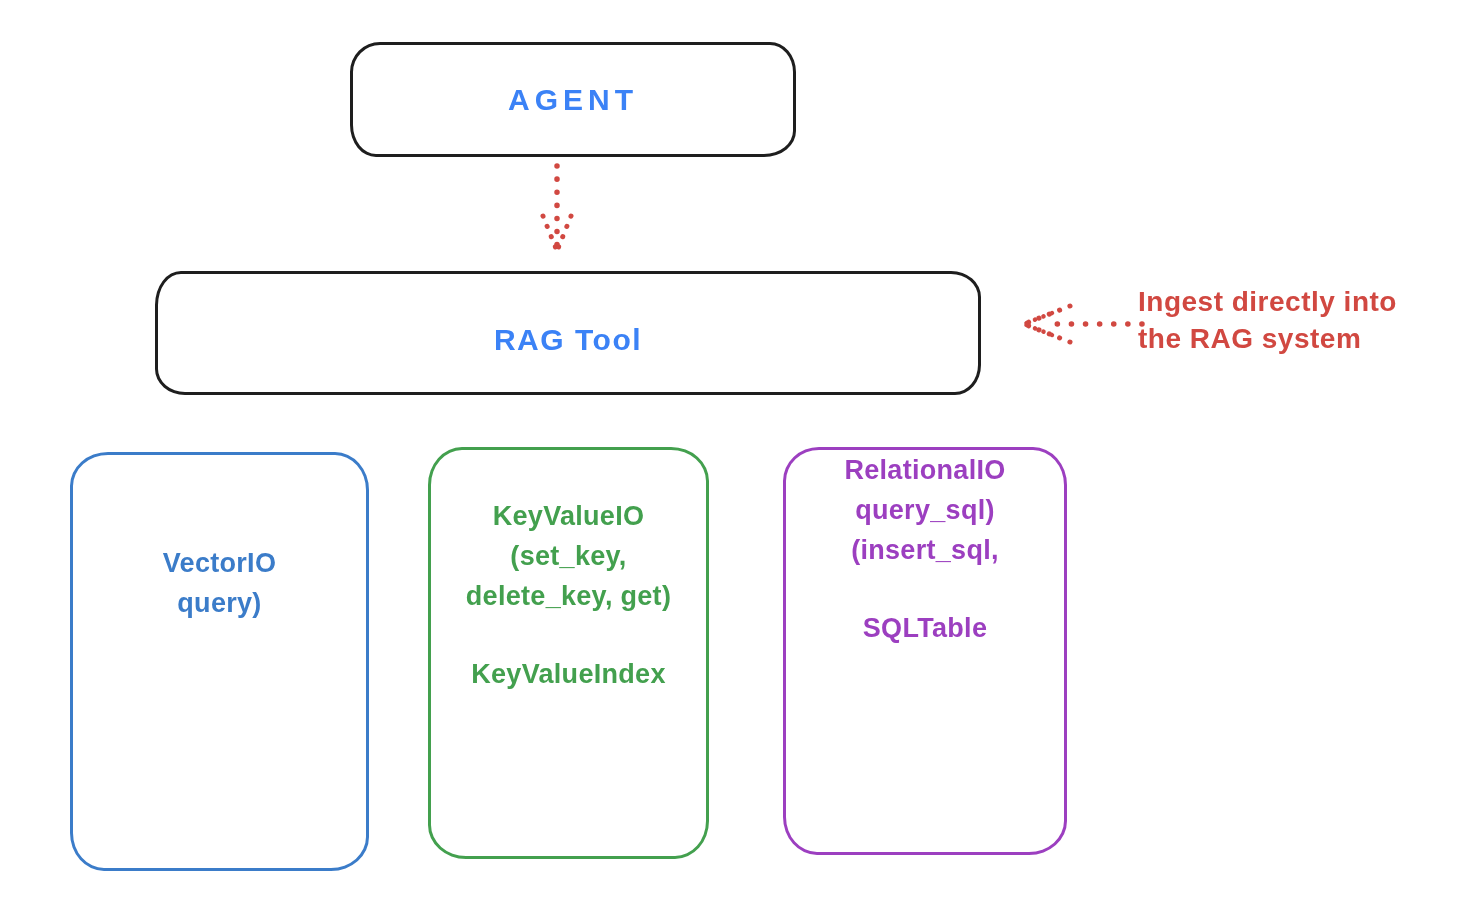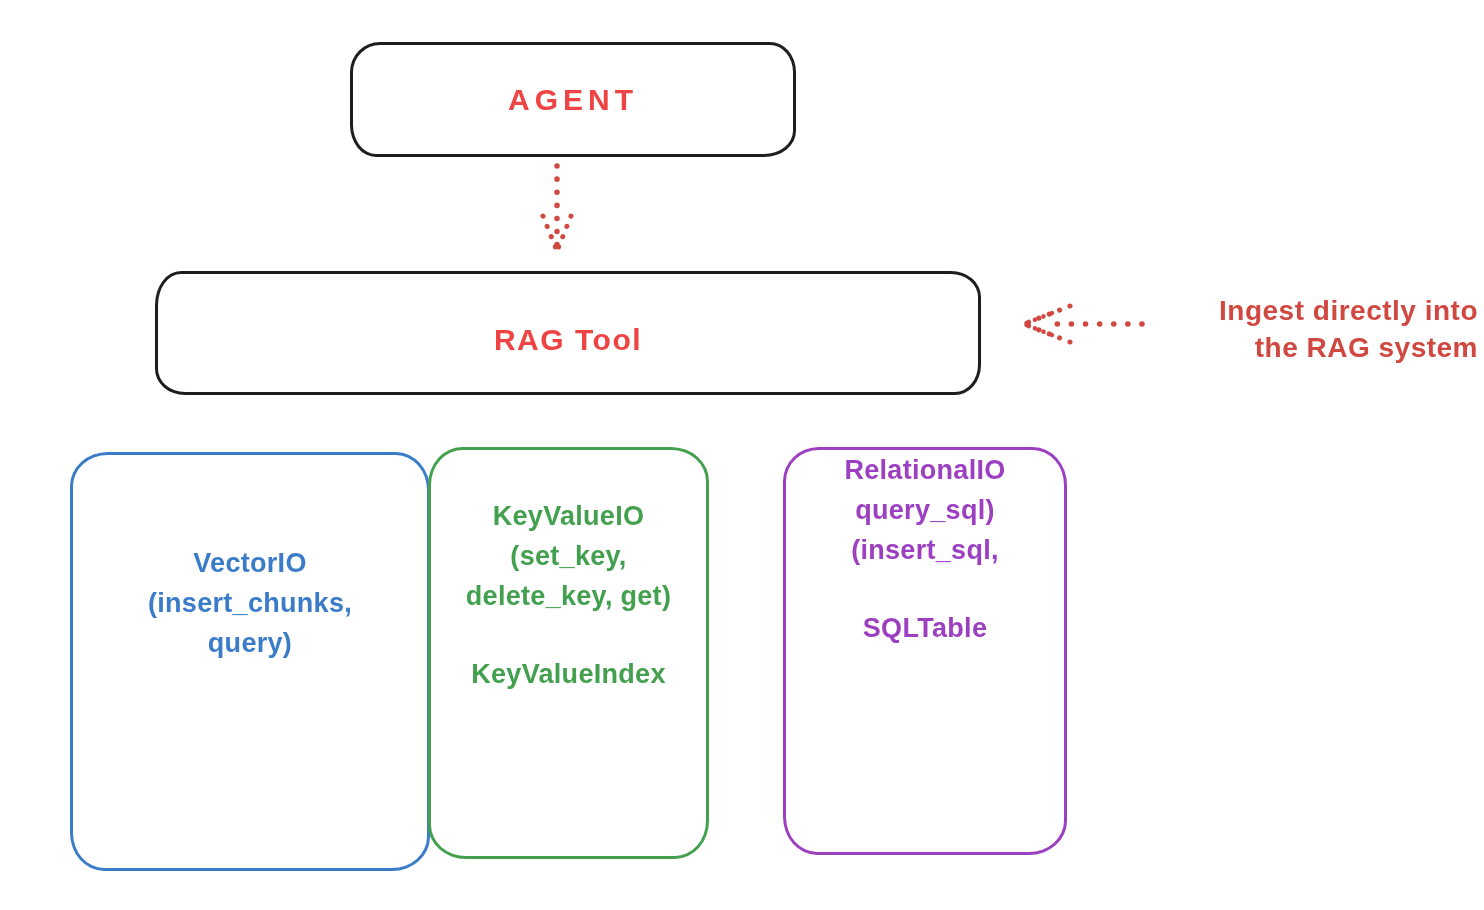--- a/index.html
+++ b/index.html
@@ -29,21 +29,21 @@
     left: 350px; top: 42px;
     width: 446px; height: 115px;
     border-radius: 30px 26px 32px 26px / 30px 30px 26px 32px;
   }
   .node-rag {
     left: 155px; top: 271px;
     width: 826px; height: 124px;
     border-radius: 26px 30px 26px 30px / 34px 26px 30px 26px;
   }
   .node-label {
-    color: #ef4444;
+    color: #3b82f6;
     font-weight: 700;
     font-size: 30px;
   }
   .agent-label { letter-spacing: 5px; }
   .rag-label { letter-spacing: 1.5px; margin-top: 13px; }
 
   
   .arrow {
     position: absolute;
     color: #d14841;
@@ -52,23 +52,23 @@
     fill: none;
     stroke: currentColor;
     stroke-linecap: round;
   }
   .arrow-down { left: 538px; top: 162px; }
   .arrow-left { left: 1016px; top: 298px; }
 
   
   .annotation {
     position: absolute;
-    left: 1138px; top: 292px;
+    left: 1138px; top: 283px;
     width: 340px;
-    text-align: right;
+    text-align: left;
     color: #d14841;
     font-size: 28px;
     font-weight: 700;
     line-height: 37px;
     letter-spacing: 0.5px;
   }
 
   
   .io-box {
     position: absolute;
@@ -77,21 +77,21 @@
     color: var(--accent, #333333);
     box-sizing: border-box;
     text-align: center;
     font-size: 27px;
     font-weight: 700;
     line-height: 40px;
     letter-spacing: 0.3px;
   }
   .io-vector {
     left: 70px; top: 452px;
-    width: 360px; height: 419px;
+    width: 299px; height: 419px;
     border-radius: 38px 34px 38px 34px / 34px 38px 34px 38px;
     padding-top: 88px;
   }
   .io-keyvalue {
     left: 428px; top: 447px;
     width: 281px; height: 412px;
     border-radius: 34px 38px 34px 38px / 38px 34px 38px 34px;
     padding-top: 46px;
   }
   .io-relational {
@@ -128,21 +128,20 @@
     <path d="M36 37 L8 26" stroke-width="4.5" stroke-dasharray="0.1 9"></path>
   </svg>
 
   <div class="annotation">
     <div>Ingest directly into</div>
     <div>the RAG system</div>
   </div>
 
   <div class="io-box io-vector" style="--accent: #3b7cc9;">
     <div>VectorIO</div>
-    <div>(insert_chunks,</div>
     <div>query)</div>
   </div>
 
   <div class="io-box io-keyvalue" style="--accent: #43a04e;">
     <div>KeyValueIO</div>
     <div>(set_key,</div>
     <div>delete_key, get)</div>
     <div class="io-footer">KeyValueIndex</div>
   </div>
 

